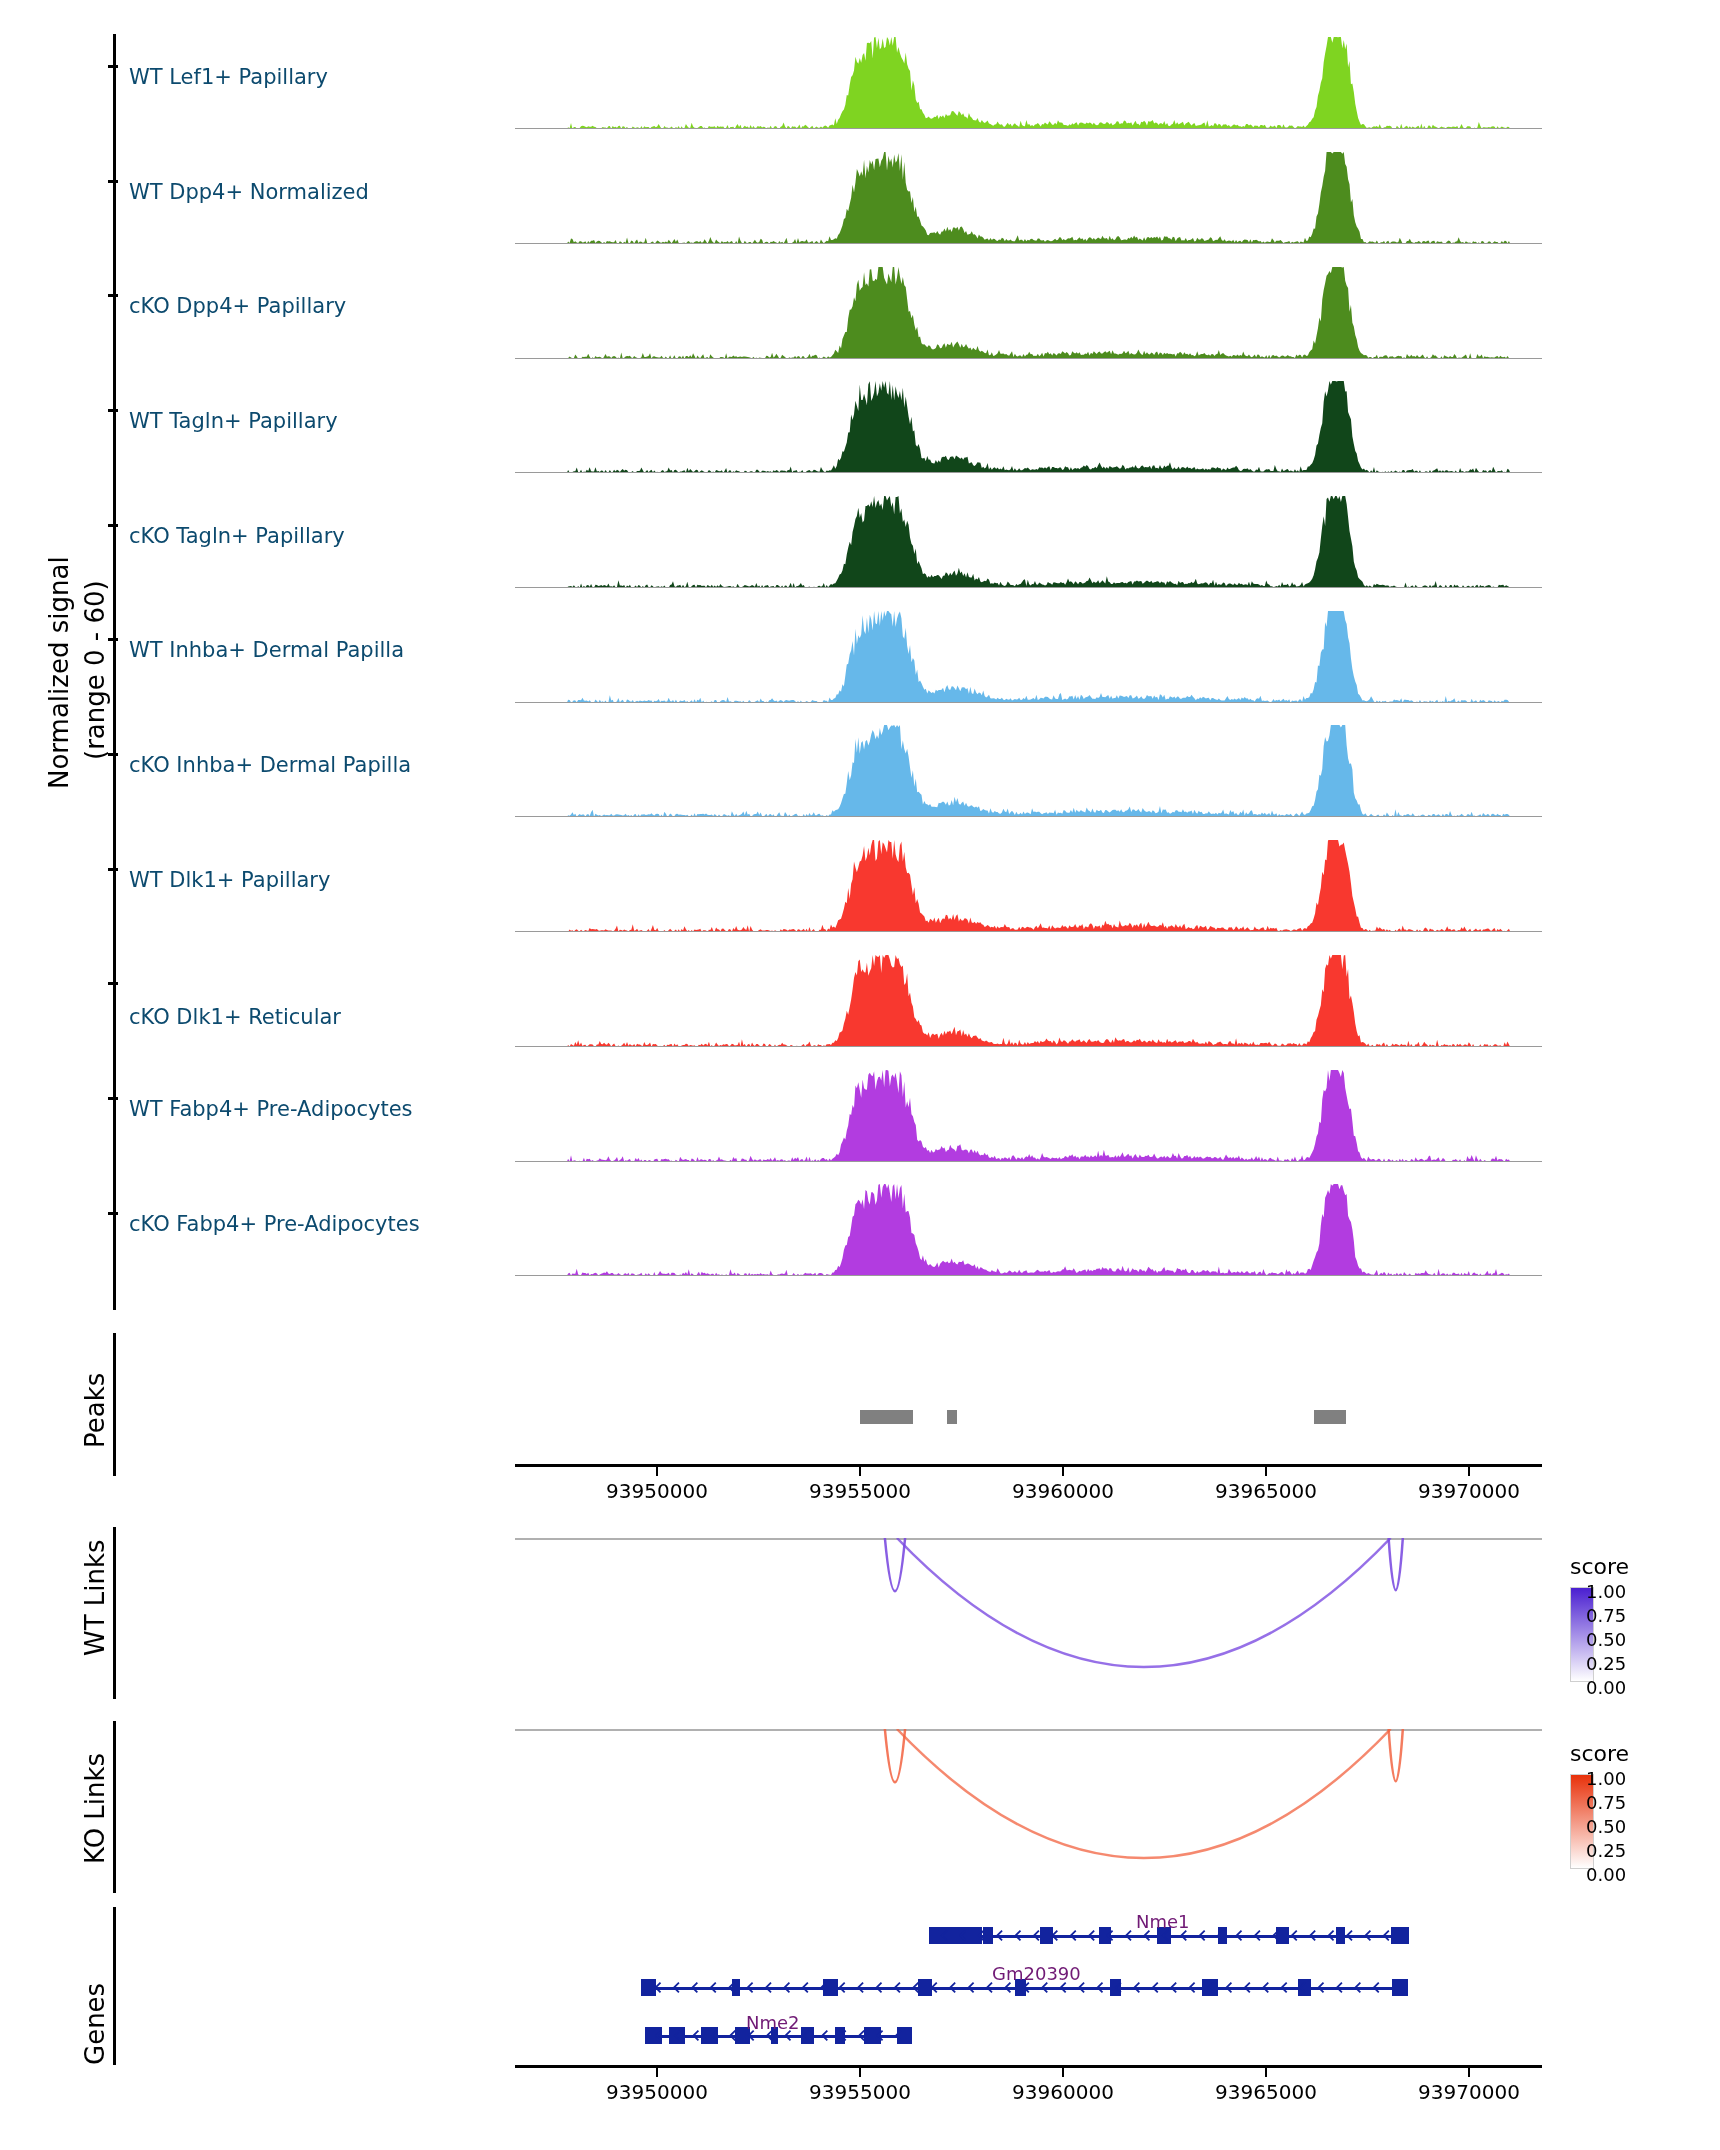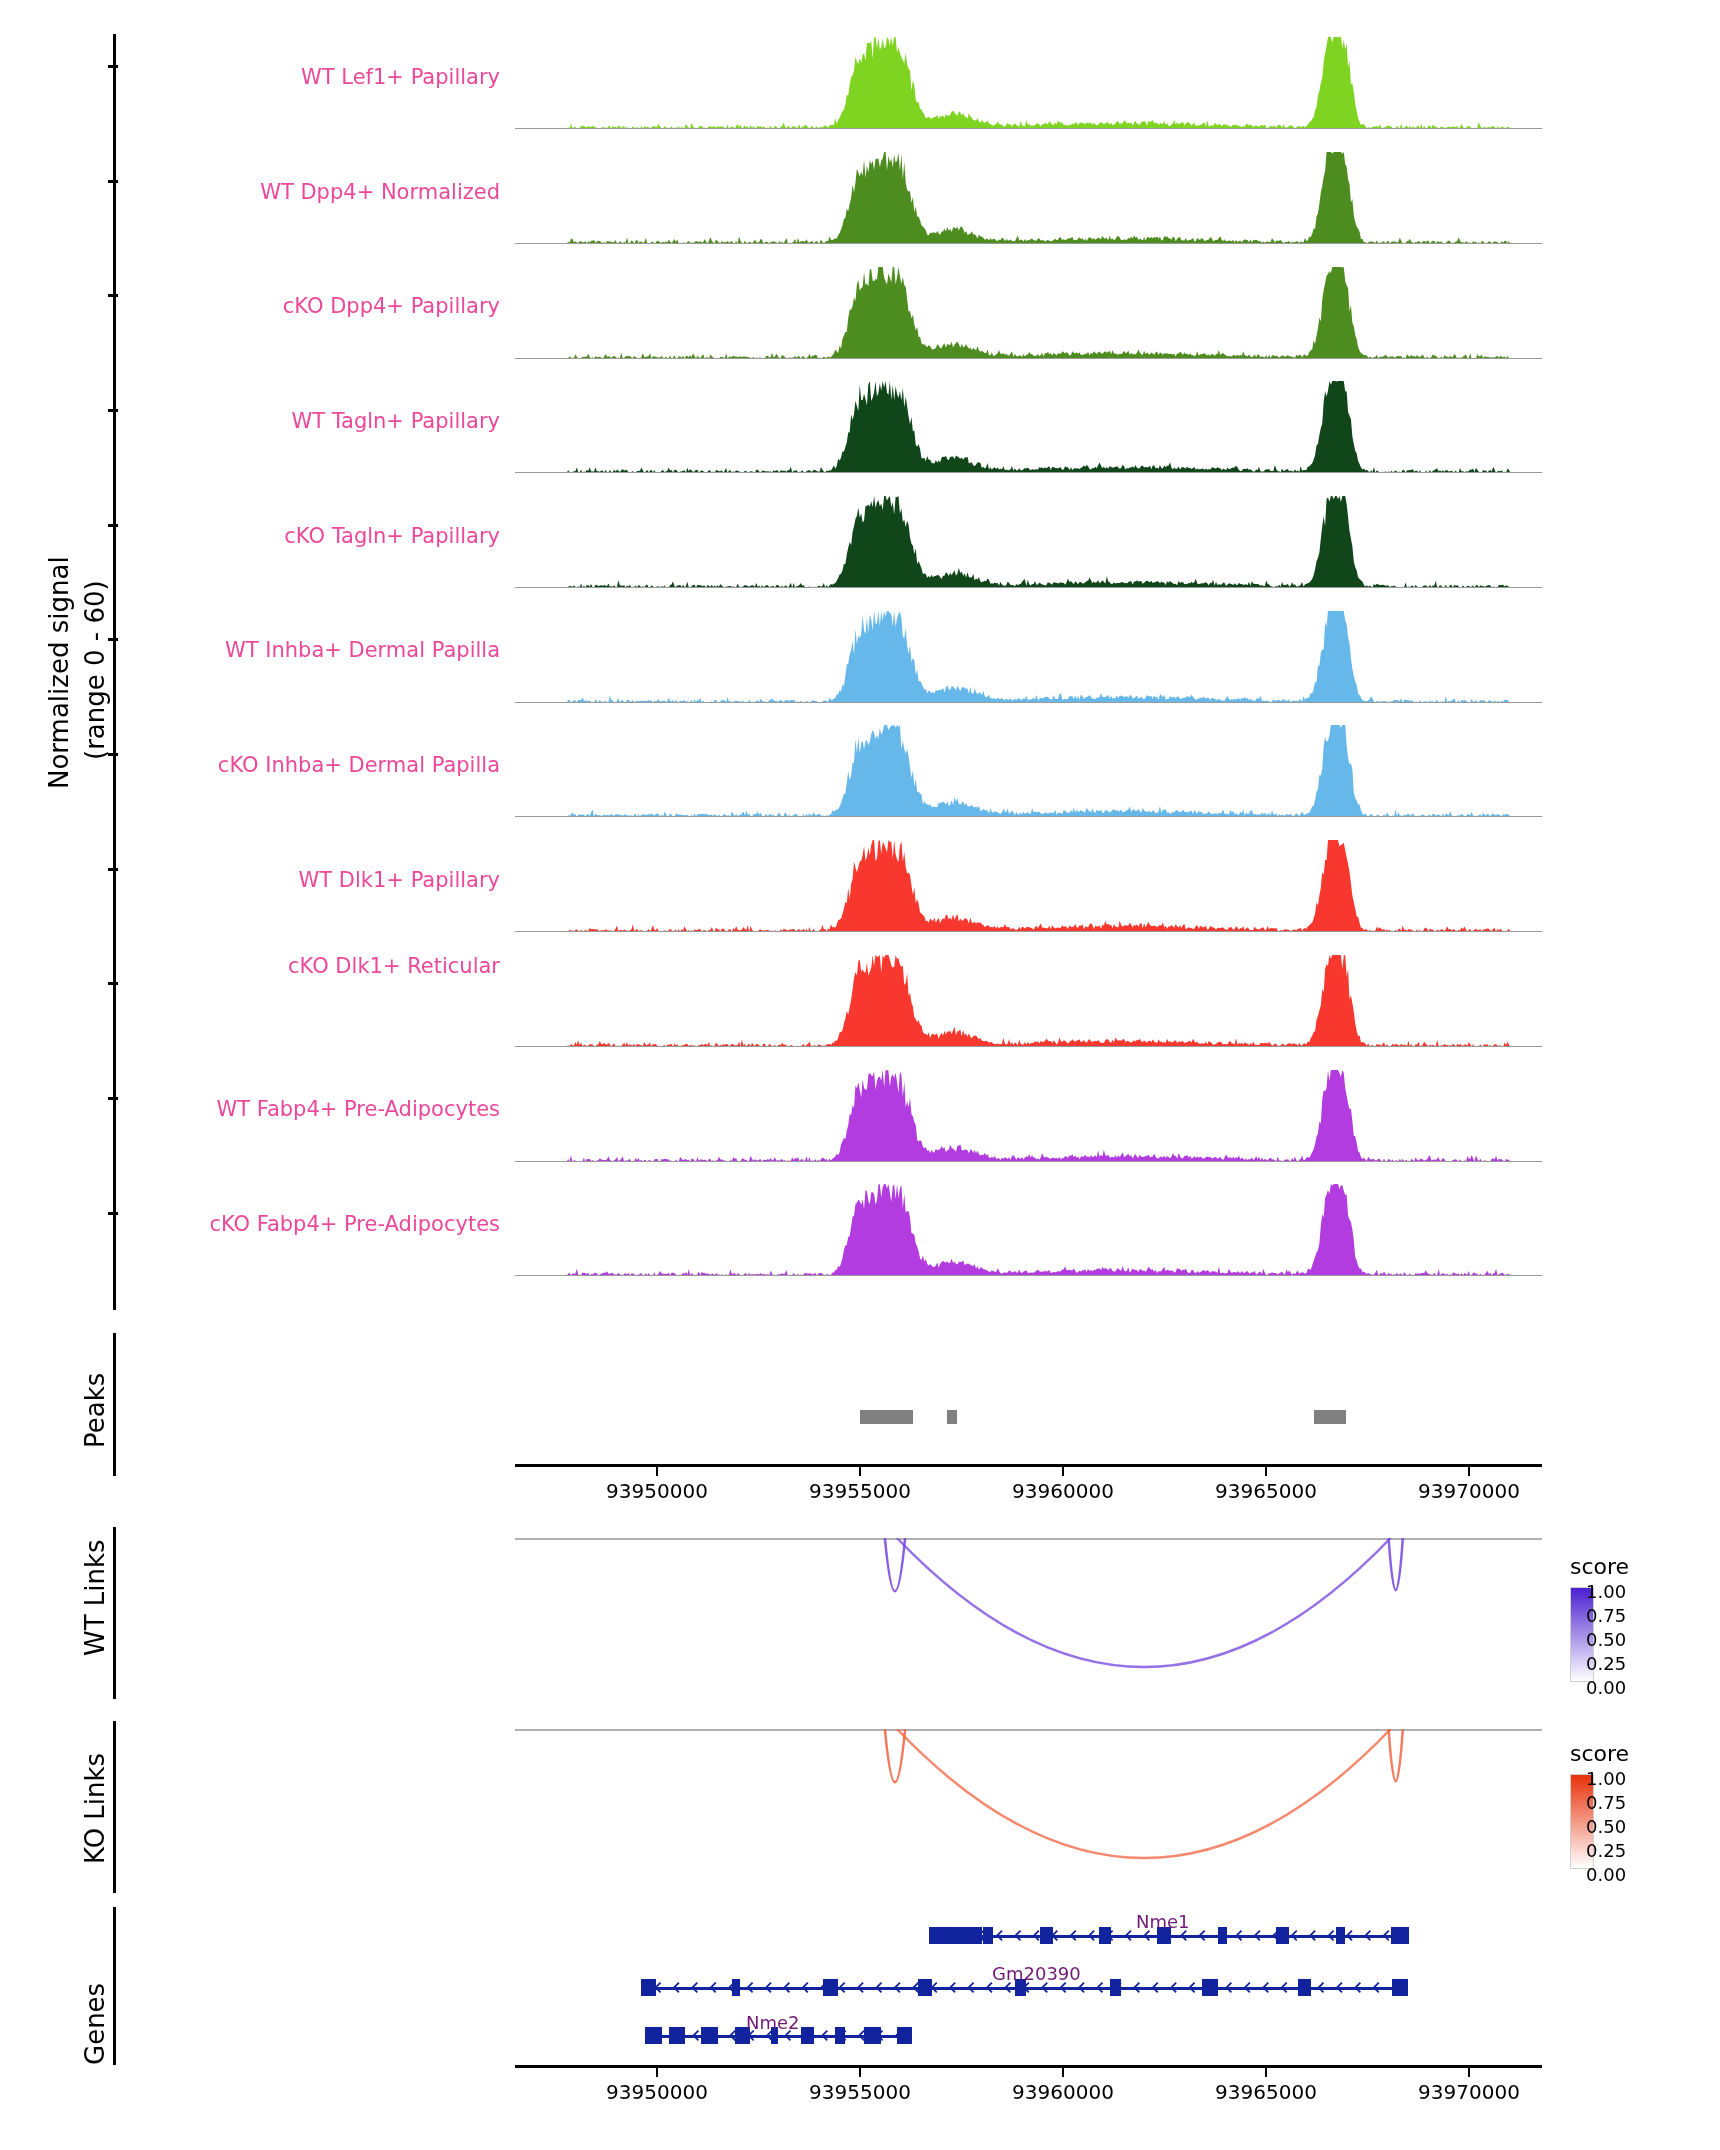--- a/index.html
+++ b/index.html
@@ -60,23 +60,22 @@
     position: absolute;
     left: 0; right: 0;
     bottom: 0;
     height: 1.4px;
     background: #9a9a9a;
   }
   .track svg { position: absolute; left: 0; top: 0; display: block; }
 
   .tracklabel {
     position: absolute;
-    text-align: right;
     font-size: 21px;
-    color: #ec4899;
+    color: #0c4a6e;
     white-space: nowrap;
   }
 
   
   .peakbar {
     position: absolute;
     background: #808080;
     height: 14.3px;
   }
 
@@ -219,21 +218,21 @@
       </div>
       <div class="vtick" style="left: 108px; top: 753px;"></div>
       <div class="tracklabel" style="left: 129px; width: 371px; top: 868px;">WT Dlk1+ Papillary</div>
       <div class="track" style="top: 840px; height: 92px;">
         <svg width="1027" height="92" viewBox="0 0 1432 128">
           <path d="M 0 128 L 0.0 128.0 L 2.0 128.0 L 4.0 128.0 L 6.0 128.0 L 8.0 128.0 L 10.0 128.0 L 12.0 128.0 L 14.0 128.0 L 16.0 128.0 L 18.0 128.0 L 20.0 128.0 L 22.0 128.0 L 24.0 128.0 L 26.0 128.0 L 28.0 128.0 L 30.0 128.0 L 32.0 128.0 L 34.0 128.0 L 36.1 128.0 L 38.1 128.0 L 40.1 128.0 L 42.1 128.0 L 44.1 128.0 L 46.1 128.0 L 48.1 128.0 L 50.1 128.0 L 52.1 128.0 L 54.1 128.0 L 56.1 128.0 L 58.1 128.0 L 60.1 128.0 L 62.1 128.0 L 64.1 128.0 L 66.1 128.0 L 68.1 128.0 L 70.1 128.0 L 72.1 128.0 L 74.1 127.7 L 76.1 124.6 L 78.1 126.5 L 80.1 125.6 L 82.1 127.3 L 84.1 125.3 L 86.1 124.2 L 88.1 126.3 L 90.1 127.0 L 92.1 124.9 L 94.1 126.9 L 96.1 126.6 L 98.1 125.5 L 100.1 125.9 L 102.1 126.6 L 104.1 122.4 L 106.1 124.2 L 108.2 123.9 L 110.2 124.4 L 112.2 124.7 L 114.2 124.1 L 116.2 126.1 L 118.2 126.5 L 120.2 125.7 L 122.2 125.7 L 124.2 126.1 L 126.2 124.3 L 128.2 125.5 L 130.2 126.0 L 132.2 126.0 L 134.2 126.0 L 136.2 127.1 L 138.2 126.3 L 140.2 123.7 L 142.2 119.0 L 144.2 127.5 L 146.2 125.0 L 148.2 125.5 L 150.2 126.4 L 152.2 124.5 L 154.2 125.6 L 156.2 126.2 L 158.2 127.6 L 160.2 125.4 L 162.2 125.0 L 164.2 117.5 L 166.2 126.4 L 168.2 125.7 L 170.2 123.5 L 172.2 126.9 L 174.2 126.1 L 176.2 125.3 L 178.2 126.8 L 180.3 127.2 L 182.3 127.9 L 184.3 126.2 L 186.3 124.1 L 188.3 127.8 L 190.3 124.0 L 192.3 118.3 L 194.3 125.3 L 196.3 125.8 L 198.3 122.6 L 200.3 126.7 L 202.3 126.9 L 204.3 127.0 L 206.3 127.4 L 208.3 125.4 L 210.3 127.3 L 212.3 127.4 L 214.3 125.8 L 216.3 123.7 L 218.3 125.6 L 220.3 127.9 L 222.3 126.5 L 224.3 124.5 L 226.3 127.5 L 228.3 124.3 L 230.3 127.9 L 232.3 123.9 L 234.3 126.2 L 236.3 120.2 L 238.3 124.3 L 240.3 127.0 L 242.3 125.4 L 244.3 127.9 L 246.3 125.4 L 248.3 127.5 L 250.3 124.6 L 252.4 125.2 L 254.4 125.0 L 256.4 124.6 L 258.4 123.7 L 260.4 127.7 L 262.4 125.6 L 264.4 125.7 L 266.4 126.2 L 268.4 128.0 L 270.4 125.1 L 272.4 125.4 L 274.4 121.3 L 276.4 126.5 L 278.4 127.1 L 280.4 122.0 L 282.4 124.2 L 284.4 124.8 L 286.4 127.0 L 288.4 123.6 L 290.4 123.1 L 292.4 125.5 L 294.4 127.0 L 296.4 127.2 L 298.4 123.8 L 300.4 124.5 L 302.4 127.7 L 304.4 122.6 L 306.4 125.1 L 308.4 119.6 L 310.4 125.1 L 312.4 125.8 L 314.4 125.8 L 316.4 124.7 L 318.4 121.2 L 320.4 123.8 L 322.5 125.5 L 324.5 118.7 L 326.5 127.3 L 328.5 119.7 L 330.5 124.5 L 332.5 127.1 L 334.5 126.8 L 336.5 126.7 L 338.5 126.8 L 340.5 125.3 L 342.5 124.4 L 344.5 126.0 L 346.5 126.2 L 348.5 126.1 L 350.5 125.4 L 352.5 125.3 L 354.5 126.0 L 356.5 126.6 L 358.5 126.1 L 360.5 127.4 L 362.5 125.6 L 364.5 126.9 L 366.5 127.6 L 368.5 128.0 L 370.5 124.4 L 372.5 126.5 L 374.5 123.9 L 376.5 124.3 L 378.5 125.1 L 380.5 126.3 L 382.5 124.7 L 384.5 125.0 L 386.5 124.3 L 388.5 124.1 L 390.5 125.4 L 392.5 127.5 L 394.6 124.2 L 396.6 124.5 L 398.6 126.3 L 400.6 125.4 L 402.6 123.5 L 404.6 126.7 L 406.6 123.7 L 408.6 127.4 L 410.6 121.3 L 412.6 127.4 L 414.6 125.7 L 416.6 123.8 L 418.6 127.4 L 420.6 127.5 L 422.6 127.9 L 424.6 125.0 L 426.6 124.9 L 428.6 118.0 L 430.6 124.1 L 432.6 124.3 L 434.6 127.2 L 436.6 123.3 L 438.6 124.8 L 440.6 117.8 L 442.6 121.9 L 444.6 120.5 L 446.6 122.4 L 448.6 117.7 L 450.6 111.8 L 452.6 110.8 L 454.6 109.6 L 456.6 103.1 L 458.6 95.7 L 460.6 85.9 L 462.6 88.1 L 464.6 66.9 L 466.7 82.1 L 468.7 60.7 L 470.7 54.5 L 472.7 29.8 L 474.7 38.1 L 476.7 45.0 L 478.7 37.8 L 480.7 30.0 L 482.7 28.8 L 484.7 21.5 L 486.7 8.4 L 488.7 29.0 L 490.7 23.7 L 492.7 10.8 L 494.7 21.3 L 496.7 7.1 L 498.7 0.0 L 500.7 0.0 L 502.7 29.2 L 504.7 25.5 L 506.7 1.8 L 508.7 0.0 L 510.7 19.7 L 512.7 3.0 L 514.7 5.7 L 516.7 11.2 L 518.7 17.2 L 520.7 0.0 L 522.7 2.5 L 524.7 2.8 L 526.7 26.0 L 528.7 0.0 L 530.7 19.6 L 532.7 26.9 L 534.7 30.7 L 536.7 7.5 L 538.8 1.8 L 540.8 29.8 L 542.8 16.3 L 544.8 37.9 L 546.8 46.3 L 548.8 45.4 L 550.8 48.3 L 552.8 62.6 L 554.8 76.7 L 556.8 65.8 L 558.8 87.9 L 560.8 82.1 L 562.8 88.8 L 564.8 101.0 L 566.8 102.3 L 568.8 104.3 L 570.8 106.5 L 572.8 113.1 L 574.8 112.2 L 576.8 115.3 L 578.8 109.5 L 580.8 111.0 L 582.8 113.3 L 584.8 108.0 L 586.8 115.2 L 588.8 111.4 L 590.8 108.2 L 592.8 115.8 L 594.8 111.4 L 596.8 109.0 L 598.8 110.4 L 600.8 104.1 L 602.8 104.9 L 604.8 110.8 L 606.8 108.2 L 608.9 111.0 L 610.9 102.9 L 612.9 111.3 L 614.9 106.0 L 616.9 103.4 L 618.9 113.6 L 620.9 109.3 L 622.9 112.0 L 624.9 112.1 L 626.9 109.0 L 628.9 109.4 L 630.9 111.1 L 632.9 116.3 L 634.9 107.9 L 636.9 114.8 L 638.9 115.5 L 640.9 113.7 L 642.9 116.8 L 644.9 114.2 L 646.9 115.7 L 648.9 114.6 L 650.9 117.4 L 652.9 117.9 L 654.9 121.2 L 656.9 120.1 L 658.9 118.4 L 660.9 119.9 L 662.9 121.8 L 664.9 120.8 L 666.9 121.8 L 668.9 119.5 L 670.9 123.5 L 672.9 120.1 L 674.9 122.8 L 676.9 121.6 L 678.9 121.1 L 681.0 121.6 L 683.0 117.1 L 685.0 120.9 L 687.0 121.4 L 689.0 121.1 L 691.0 124.7 L 693.0 123.0 L 695.0 122.9 L 697.0 125.0 L 699.0 124.9 L 701.0 124.5 L 703.0 120.8 L 705.0 124.6 L 707.0 120.7 L 709.0 121.6 L 711.0 123.2 L 713.0 121.5 L 715.0 120.7 L 717.0 121.8 L 719.0 122.0 L 721.0 123.0 L 723.0 125.1 L 725.0 121.6 L 727.0 119.5 L 729.0 122.8 L 731.0 119.6 L 733.0 115.8 L 735.0 122.1 L 737.0 121.7 L 739.0 122.7 L 741.0 122.6 L 743.0 123.3 L 745.0 119.2 L 747.0 124.7 L 749.0 118.9 L 751.0 121.6 L 753.1 123.4 L 755.1 122.1 L 757.1 121.8 L 759.1 122.6 L 761.1 122.1 L 763.1 118.4 L 765.1 121.0 L 767.1 119.6 L 769.1 121.6 L 771.1 123.7 L 773.1 118.9 L 775.1 121.1 L 777.1 121.0 L 779.1 120.5 L 781.1 117.0 L 783.1 121.4 L 785.1 122.3 L 787.1 118.7 L 789.1 119.7 L 791.1 117.0 L 793.1 124.2 L 795.1 120.3 L 797.1 120.7 L 799.1 121.7 L 801.1 117.5 L 803.1 115.9 L 805.1 118.3 L 807.1 123.9 L 809.1 119.3 L 811.1 120.5 L 813.1 120.6 L 815.1 119.2 L 817.1 123.6 L 819.1 117.7 L 821.1 119.3 L 823.1 112.4 L 825.2 117.6 L 827.2 116.5 L 829.2 118.9 L 831.2 118.1 L 833.2 123.0 L 835.2 116.9 L 837.2 120.4 L 839.2 121.1 L 841.2 122.0 L 843.2 112.0 L 845.2 118.7 L 847.2 120.4 L 849.2 119.7 L 851.2 118.4 L 853.2 119.3 L 855.2 119.2 L 857.2 115.3 L 859.2 117.8 L 861.2 122.2 L 863.2 118.1 L 865.2 119.5 L 867.2 117.3 L 869.2 121.1 L 871.2 116.9 L 873.2 115.1 L 875.2 123.3 L 877.2 116.0 L 879.2 121.4 L 881.2 118.2 L 883.2 113.7 L 885.2 118.4 L 887.2 119.7 L 889.2 119.9 L 891.2 119.2 L 893.2 120.2 L 895.3 121.3 L 897.3 120.0 L 899.3 117.9 L 901.3 119.5 L 903.3 114.4 L 905.3 121.9 L 907.3 119.4 L 909.3 123.7 L 911.3 120.2 L 913.3 120.4 L 915.3 118.8 L 917.3 120.2 L 919.3 122.3 L 921.3 117.0 L 923.3 120.6 L 925.3 122.0 L 927.3 118.6 L 929.3 122.6 L 931.3 118.7 L 933.3 116.5 L 935.3 124.3 L 937.3 122.8 L 939.3 121.1 L 941.3 122.8 L 943.3 122.3 L 945.3 124.2 L 947.3 123.2 L 949.3 119.9 L 951.3 118.5 L 953.3 123.9 L 955.3 119.4 L 957.3 120.4 L 959.3 122.0 L 961.3 121.2 L 963.3 119.5 L 965.3 124.9 L 967.4 123.7 L 969.4 119.7 L 971.4 120.8 L 973.4 121.9 L 975.4 122.1 L 977.4 125.0 L 979.4 122.2 L 981.4 122.6 L 983.4 122.8 L 985.4 121.8 L 987.4 121.7 L 989.4 124.0 L 991.4 124.6 L 993.4 125.5 L 995.4 121.4 L 997.4 122.0 L 999.4 121.6 L 1001.4 125.2 L 1003.4 124.0 L 1005.4 120.0 L 1007.4 122.1 L 1009.4 125.0 L 1011.4 122.4 L 1013.4 123.3 L 1015.4 120.1 L 1017.4 125.2 L 1019.4 123.4 L 1021.4 121.6 L 1023.4 124.1 L 1025.4 125.6 L 1027.4 125.4 L 1029.4 125.2 L 1031.4 120.4 L 1033.4 123.6 L 1035.4 123.9 L 1037.4 125.0 L 1039.5 123.3 L 1041.5 122.2 L 1043.5 121.4 L 1045.5 125.7 L 1047.5 124.9 L 1049.5 119.5 L 1051.5 124.7 L 1053.5 122.3 L 1055.5 123.2 L 1057.5 122.7 L 1059.5 123.5 L 1061.5 122.2 L 1063.5 126.3 L 1065.5 126.8 L 1067.5 125.3 L 1069.5 126.3 L 1071.5 125.0 L 1073.5 124.7 L 1075.5 124.3 L 1077.5 124.9 L 1079.5 125.3 L 1081.5 126.7 L 1083.5 126.2 L 1085.5 124.5 L 1087.5 124.8 L 1089.5 125.6 L 1091.5 123.8 L 1093.5 123.3 L 1095.5 122.5 L 1097.5 126.5 L 1099.5 123.7 L 1101.5 122.4 L 1103.5 123.8 L 1105.5 120.0 L 1107.5 119.1 L 1109.5 116.2 L 1111.6 115.1 L 1113.6 109.4 L 1115.6 102.3 L 1117.6 87.0 L 1119.6 90.7 L 1121.6 76.9 L 1123.6 66.4 L 1125.6 44.2 L 1127.6 49.1 L 1129.6 26.9 L 1131.6 28.1 L 1133.6 0.1 L 1135.6 0.0 L 1137.6 0.0 L 1139.6 0.0 L 1141.6 0.0 L 1143.6 0.0 L 1145.6 0.0 L 1147.6 0.0 L 1149.6 8.8 L 1151.6 6.4 L 1153.6 6.3 L 1155.6 3.5 L 1157.6 14.3 L 1159.6 23.9 L 1161.6 33.3 L 1163.6 44.3 L 1165.6 60.1 L 1167.6 77.8 L 1169.6 86.5 L 1171.6 95.6 L 1173.6 106.4 L 1175.6 106.9 L 1177.6 115.2 L 1179.6 122.2 L 1181.7 122.4 L 1183.7 125.6 L 1185.7 123.8 L 1187.7 124.5 L 1189.7 127.0 L 1191.7 125.0 L 1193.7 127.0 L 1195.7 126.3 L 1197.7 126.5 L 1199.7 125.9 L 1201.7 120.3 L 1203.7 123.9 L 1205.7 121.4 L 1207.7 123.6 L 1209.7 125.0 L 1211.7 123.6 L 1213.7 126.9 L 1215.7 124.4 L 1217.7 126.4 L 1219.7 125.1 L 1221.7 127.1 L 1223.7 127.1 L 1225.7 127.8 L 1227.7 125.1 L 1229.7 127.0 L 1231.7 124.4 L 1233.7 123.2 L 1235.7 126.7 L 1237.7 119.2 L 1239.7 124.5 L 1241.7 124.8 L 1243.7 126.3 L 1245.7 124.2 L 1247.7 124.2 L 1249.7 125.0 L 1251.7 125.8 L 1253.8 127.0 L 1255.8 127.6 L 1257.8 124.2 L 1259.8 127.0 L 1261.8 124.9 L 1263.8 127.5 L 1265.8 127.3 L 1267.8 123.4 L 1269.8 121.9 L 1271.8 123.9 L 1273.8 127.1 L 1275.8 123.1 L 1277.8 124.6 L 1279.8 124.6 L 1281.8 126.6 L 1283.8 126.6 L 1285.8 125.1 L 1287.8 126.0 L 1289.8 126.0 L 1291.8 123.9 L 1293.8 125.1 L 1295.8 126.7 L 1297.8 124.7 L 1299.8 120.1 L 1301.8 124.7 L 1303.8 123.5 L 1305.8 125.9 L 1307.8 124.5 L 1309.8 124.2 L 1311.8 126.8 L 1313.8 126.4 L 1315.8 125.3 L 1317.8 125.6 L 1319.8 121.5 L 1321.8 124.3 L 1323.8 120.4 L 1325.9 124.7 L 1327.9 127.0 L 1329.9 125.3 L 1331.9 123.7 L 1333.9 128.0 L 1335.9 126.3 L 1337.9 124.9 L 1339.9 123.4 L 1341.9 125.8 L 1343.9 125.8 L 1345.9 124.0 L 1347.9 127.6 L 1349.9 124.7 L 1351.9 124.8 L 1353.9 123.8 L 1355.9 123.2 L 1357.9 123.7 L 1359.9 126.1 L 1361.9 126.3 L 1363.9 123.8 L 1365.9 122.5 L 1367.9 127.5 L 1369.9 123.9 L 1371.9 125.6 L 1373.9 123.7 L 1375.9 125.7 L 1377.9 127.3 L 1379.9 126.5 L 1381.9 127.3 L 1383.9 125.6 L 1385.9 123.5 L 1387.9 128.0 L 1389.9 128.0 L 1391.9 128.0 L 1393.9 128.0 L 1395.9 128.0 L 1398.0 128.0 L 1400.0 128.0 L 1402.0 128.0 L 1404.0 128.0 L 1406.0 128.0 L 1408.0 128.0 L 1410.0 128.0 L 1412.0 128.0 L 1414.0 128.0 L 1416.0 128.0 L 1418.0 128.0 L 1420.0 128.0 L 1422.0 128.0 L 1424.0 128.0 L 1426.0 128.0 L 1428.0 128.0 L 1430.0 128.0 L 1432.0 128.0 L 1432 128 Z" fill="#f8382f"></path>
         </svg>
         <div class="baseline"></div>
       </div>
       <div class="vtick" style="left: 108px; top: 868px;"></div>
-      <div class="tracklabel" style="left: 129px; width: 371px; top: 954px;">cKO Dlk1+ Reticular</div>
+      <div class="tracklabel" style="left: 129px; width: 371px; top: 1005px;">cKO Dlk1+ Reticular</div>
       <div class="track" style="top: 955px; height: 92px;">
         <svg width="1027" height="92" viewBox="0 0 1432 128">
           <path d="M 0 128 L 0.0 128.0 L 2.0 128.0 L 4.0 128.0 L 6.0 128.0 L 8.0 128.0 L 10.0 128.0 L 12.0 128.0 L 14.0 128.0 L 16.0 128.0 L 18.0 128.0 L 20.0 128.0 L 22.0 128.0 L 24.0 128.0 L 26.0 128.0 L 28.0 128.0 L 30.0 128.0 L 32.0 128.0 L 34.0 128.0 L 36.1 128.0 L 38.1 128.0 L 40.1 128.0 L 42.1 128.0 L 44.1 128.0 L 46.1 128.0 L 48.1 128.0 L 50.1 128.0 L 52.1 128.0 L 54.1 128.0 L 56.1 128.0 L 58.1 128.0 L 60.1 128.0 L 62.1 128.0 L 64.1 128.0 L 66.1 128.0 L 68.1 128.0 L 70.1 128.0 L 72.1 128.0 L 74.1 125.3 L 76.1 127.3 L 78.1 123.9 L 80.1 125.3 L 82.1 126.5 L 84.1 121.3 L 86.1 125.0 L 88.1 118.8 L 90.1 125.7 L 92.1 122.0 L 94.1 126.9 L 96.1 125.5 L 98.1 125.1 L 100.1 127.4 L 102.1 126.0 L 104.1 124.4 L 106.1 124.3 L 108.2 124.8 L 110.2 127.2 L 112.2 127.6 L 114.2 124.8 L 116.2 124.5 L 118.2 119.8 L 120.2 123.9 L 122.2 124.3 L 124.2 122.2 L 126.2 124.3 L 128.2 125.1 L 130.2 122.1 L 132.2 124.4 L 134.2 127.6 L 136.2 125.0 L 138.2 123.2 L 140.2 126.9 L 142.2 127.2 L 144.2 126.0 L 146.2 127.0 L 148.2 126.5 L 150.2 124.8 L 152.2 122.1 L 154.2 126.1 L 156.2 121.2 L 158.2 126.5 L 160.2 123.8 L 162.2 125.8 L 164.2 126.1 L 166.2 124.1 L 168.2 127.1 L 170.2 123.7 L 172.2 124.5 L 174.2 124.5 L 176.2 126.0 L 178.2 126.6 L 180.3 121.0 L 182.3 125.2 L 184.3 125.3 L 186.3 124.3 L 188.3 121.8 L 190.3 127.9 L 192.3 124.1 L 194.3 124.2 L 196.3 124.0 L 198.3 126.0 L 200.3 127.5 L 202.3 126.4 L 204.3 127.8 L 206.3 126.6 L 208.3 125.1 L 210.3 127.8 L 212.3 125.1 L 214.3 125.3 L 216.3 124.4 L 218.3 123.9 L 220.3 127.9 L 222.3 123.3 L 224.3 125.9 L 226.3 124.3 L 228.3 127.5 L 230.3 127.8 L 232.3 126.2 L 234.3 125.2 L 236.3 125.3 L 238.3 123.5 L 240.3 123.9 L 242.3 126.6 L 244.3 125.5 L 246.3 125.6 L 248.3 126.3 L 250.3 125.6 L 252.4 127.9 L 254.4 127.4 L 256.4 125.1 L 258.4 125.8 L 260.4 123.6 L 262.4 125.9 L 264.4 124.3 L 266.4 123.7 L 268.4 126.1 L 270.4 120.8 L 272.4 127.4 L 274.4 125.3 L 276.4 127.9 L 278.4 125.9 L 280.4 121.9 L 282.4 124.8 L 284.4 126.6 L 286.4 125.4 L 288.4 126.0 L 290.4 124.4 L 292.4 125.1 L 294.4 124.0 L 296.4 124.3 L 298.4 127.1 L 300.4 126.2 L 302.4 123.5 L 304.4 124.4 L 306.4 126.0 L 308.4 125.6 L 310.4 125.4 L 312.4 120.7 L 314.4 127.9 L 316.4 117.5 L 318.4 125.7 L 320.4 124.0 L 322.5 127.9 L 324.5 124.7 L 326.5 123.5 L 328.5 127.5 L 330.5 122.0 L 332.5 125.4 L 334.5 126.8 L 336.5 123.8 L 338.5 123.8 L 340.5 125.9 L 342.5 127.1 L 344.5 127.3 L 346.5 123.1 L 348.5 124.0 L 350.5 127.7 L 352.5 127.1 L 354.5 123.8 L 356.5 125.0 L 358.5 127.3 L 360.5 127.7 L 362.5 124.7 L 364.5 127.7 L 366.5 125.9 L 368.5 125.1 L 370.5 125.2 L 372.5 122.2 L 374.5 124.8 L 376.5 124.5 L 378.5 125.7 L 380.5 127.1 L 382.5 127.3 L 384.5 125.2 L 386.5 125.7 L 388.5 128.0 L 390.5 127.5 L 392.5 126.4 L 394.6 126.9 L 396.6 126.6 L 398.6 127.2 L 400.6 125.5 L 402.6 124.1 L 404.6 127.5 L 406.6 124.5 L 408.6 123.8 L 410.6 120.5 L 412.6 126.2 L 414.6 127.8 L 416.6 125.7 L 418.6 125.6 L 420.6 128.0 L 422.6 124.4 L 424.6 125.4 L 426.6 125.4 L 428.6 127.6 L 430.6 125.7 L 432.6 126.7 L 434.6 124.3 L 436.6 124.2 L 438.6 123.9 L 440.6 125.2 L 442.6 122.1 L 444.6 122.3 L 446.6 118.9 L 448.6 119.6 L 450.6 115.6 L 452.6 107.9 L 454.6 107.2 L 456.6 105.2 L 458.6 95.4 L 460.6 88.7 L 462.6 77.6 L 464.6 83.1 L 466.7 72.3 L 468.7 61.8 L 470.7 48.1 L 472.7 32.1 L 474.7 23.4 L 476.7 28.3 L 478.7 8.5 L 480.7 6.3 L 482.7 23.7 L 484.7 19.8 L 486.7 23.9 L 488.7 24.4 L 490.7 10.8 L 492.7 28.8 L 494.7 22.8 L 496.7 18.5 L 498.7 0.0 L 500.7 15.3 L 502.7 0.0 L 504.7 1.8 L 506.7 2.7 L 508.7 0.0 L 510.7 24.9 L 512.7 0.0 L 514.7 4.2 L 516.7 0.0 L 518.7 0.0 L 520.7 0.0 L 522.7 6.0 L 524.7 14.5 L 526.7 17.4 L 528.7 16.6 L 530.7 0.0 L 532.7 5.6 L 534.7 4.0 L 536.7 12.9 L 538.8 16.5 L 540.8 14.4 L 542.8 41.8 L 544.8 38.8 L 546.8 25.4 L 548.8 57.5 L 550.8 52.2 L 552.8 66.5 L 554.8 71.6 L 556.8 86.6 L 558.8 89.0 L 560.8 93.6 L 562.8 90.6 L 564.8 97.0 L 566.8 98.0 L 568.8 107.6 L 570.8 109.6 L 572.8 109.5 L 574.8 112.1 L 576.8 107.5 L 578.8 115.6 L 580.8 111.2 L 582.8 109.3 L 584.8 111.3 L 586.8 110.3 L 588.8 109.6 L 590.8 116.7 L 592.8 111.3 L 594.8 108.2 L 596.8 112.3 L 598.8 105.4 L 600.8 110.8 L 602.8 106.6 L 604.8 106.8 L 606.8 105.2 L 608.9 110.2 L 610.9 104.8 L 612.9 99.9 L 614.9 111.7 L 616.9 106.3 L 618.9 105.9 L 620.9 103.6 L 622.9 113.1 L 624.9 104.3 L 626.9 111.3 L 628.9 109.4 L 630.9 113.9 L 632.9 109.0 L 634.9 114.0 L 636.9 115.9 L 638.9 112.7 L 640.9 112.4 L 642.9 112.1 L 644.9 115.0 L 646.9 117.4 L 648.9 115.7 L 650.9 119.0 L 652.9 119.7 L 654.9 120.5 L 656.9 119.2 L 658.9 120.3 L 660.9 121.9 L 662.9 121.4 L 664.9 121.0 L 666.9 123.7 L 668.9 124.0 L 670.9 123.8 L 672.9 123.1 L 674.9 124.4 L 676.9 123.8 L 678.9 123.8 L 681.0 115.4 L 683.0 123.2 L 685.0 125.0 L 687.0 123.2 L 689.0 116.9 L 691.0 124.7 L 693.0 121.0 L 695.0 125.3 L 697.0 121.8 L 699.0 122.9 L 701.0 125.9 L 703.0 118.0 L 705.0 123.2 L 707.0 124.7 L 709.0 124.6 L 711.0 121.3 L 713.0 125.1 L 715.0 121.1 L 717.0 123.9 L 719.0 122.9 L 721.0 122.5 L 723.0 122.6 L 725.0 119.8 L 727.0 121.7 L 729.0 119.6 L 731.0 123.4 L 733.0 119.5 L 735.0 121.0 L 737.0 120.9 L 739.0 119.9 L 741.0 116.3 L 743.0 119.0 L 745.0 120.2 L 747.0 119.9 L 749.0 122.9 L 751.0 118.9 L 753.1 121.0 L 755.1 124.8 L 757.1 122.1 L 759.1 115.0 L 761.1 120.0 L 763.1 121.2 L 765.1 118.8 L 767.1 119.5 L 769.1 121.4 L 771.1 123.6 L 773.1 120.4 L 775.1 120.1 L 777.1 117.3 L 779.1 119.9 L 781.1 120.8 L 783.1 119.2 L 785.1 118.6 L 787.1 117.2 L 789.1 121.5 L 791.1 120.3 L 793.1 118.9 L 795.1 120.8 L 797.1 122.7 L 799.1 118.9 L 801.1 117.1 L 803.1 120.4 L 805.1 120.7 L 807.1 120.4 L 809.1 119.4 L 811.1 120.4 L 813.1 118.3 L 815.1 120.8 L 817.1 122.1 L 819.1 122.4 L 821.1 122.3 L 823.1 118.9 L 825.2 116.9 L 827.2 117.9 L 829.2 121.3 L 831.2 122.2 L 833.2 117.8 L 835.2 122.3 L 837.2 114.4 L 839.2 117.9 L 841.2 119.4 L 843.2 118.8 L 845.2 119.5 L 847.2 117.7 L 849.2 117.1 L 851.2 121.6 L 853.2 119.8 L 855.2 119.6 L 857.2 121.5 L 859.2 121.7 L 861.2 120.7 L 863.2 118.7 L 865.2 120.3 L 867.2 118.1 L 869.2 118.7 L 871.2 116.5 L 873.2 120.6 L 875.2 121.1 L 877.2 119.0 L 879.2 120.4 L 881.2 122.1 L 883.2 119.6 L 885.2 119.3 L 887.2 121.0 L 889.2 117.8 L 891.2 120.3 L 893.2 121.7 L 895.3 122.5 L 897.3 117.2 L 899.3 121.1 L 901.3 120.3 L 903.3 122.1 L 905.3 121.0 L 907.3 122.4 L 909.3 116.5 L 911.3 121.0 L 913.3 119.9 L 915.3 122.0 L 917.3 121.1 L 919.3 119.6 L 921.3 118.9 L 923.3 122.5 L 925.3 120.9 L 927.3 120.5 L 929.3 120.7 L 931.3 119.6 L 933.3 122.6 L 935.3 121.7 L 937.3 121.6 L 939.3 119.9 L 941.3 119.9 L 943.3 121.8 L 945.3 116.6 L 947.3 120.2 L 949.3 122.3 L 951.3 120.8 L 953.3 123.2 L 955.3 123.6 L 957.3 123.1 L 959.3 122.8 L 961.3 123.9 L 963.3 120.6 L 965.3 124.2 L 967.4 119.9 L 969.4 121.0 L 971.4 122.6 L 973.4 125.2 L 975.4 124.3 L 977.4 124.0 L 979.4 121.8 L 981.4 121.5 L 983.4 120.6 L 985.4 122.7 L 987.4 124.2 L 989.4 124.1 L 991.4 123.8 L 993.4 124.7 L 995.4 120.7 L 997.4 119.7 L 999.4 123.4 L 1001.4 123.3 L 1003.4 124.7 L 1005.4 115.8 L 1007.4 125.0 L 1009.4 122.3 L 1011.4 124.0 L 1013.4 121.8 L 1015.4 124.9 L 1017.4 122.0 L 1019.4 122.9 L 1021.4 123.7 L 1023.4 125.3 L 1025.4 122.5 L 1027.4 124.9 L 1029.4 120.5 L 1031.4 124.5 L 1033.4 125.5 L 1035.4 124.7 L 1037.4 125.8 L 1039.5 122.5 L 1041.5 122.4 L 1043.5 122.8 L 1045.5 122.5 L 1047.5 122.2 L 1049.5 123.7 L 1051.5 120.9 L 1053.5 123.6 L 1055.5 126.1 L 1057.5 125.7 L 1059.5 123.4 L 1061.5 124.0 L 1063.5 126.5 L 1065.5 126.5 L 1067.5 126.3 L 1069.5 123.4 L 1071.5 124.3 L 1073.5 126.2 L 1075.5 125.5 L 1077.5 123.3 L 1079.5 123.1 L 1081.5 122.8 L 1083.5 124.5 L 1085.5 122.5 L 1087.5 124.0 L 1089.5 123.8 L 1091.5 126.4 L 1093.5 122.7 L 1095.5 125.7 L 1097.5 125.9 L 1099.5 123.4 L 1101.5 123.1 L 1103.5 124.6 L 1105.5 120.1 L 1107.5 121.4 L 1109.5 116.1 L 1111.6 112.4 L 1113.6 107.3 L 1115.6 106.3 L 1117.6 90.0 L 1119.6 84.8 L 1121.6 76.8 L 1123.6 70.1 L 1125.6 47.6 L 1127.6 51.9 L 1129.6 19.2 L 1131.6 12.8 L 1133.6 15.0 L 1135.6 0.0 L 1137.6 5.2 L 1139.6 0.0 L 1141.6 0.0 L 1143.6 0.0 L 1145.6 0.0 L 1147.6 0.0 L 1149.6 0.0 L 1151.6 0.0 L 1153.6 19.8 L 1155.6 0.4 L 1157.6 0.0 L 1159.6 30.2 L 1161.6 19.3 L 1163.6 61.6 L 1165.6 56.2 L 1167.6 66.7 L 1169.6 79.5 L 1171.6 95.3 L 1173.6 105.7 L 1175.6 113.2 L 1177.6 111.6 L 1179.6 121.8 L 1181.7 121.2 L 1183.7 121.8 L 1185.7 123.6 L 1187.7 125.9 L 1189.7 123.3 L 1191.7 126.6 L 1193.7 126.5 L 1195.7 125.1 L 1197.7 127.7 L 1199.7 127.1 L 1201.7 123.6 L 1203.7 125.0 L 1205.7 124.2 L 1207.7 126.6 L 1209.7 123.5 L 1211.7 121.8 L 1213.7 127.1 L 1215.7 124.0 L 1217.7 127.1 L 1219.7 126.8 L 1221.7 126.4 L 1223.7 123.2 L 1225.7 125.7 L 1227.7 124.0 L 1229.7 124.4 L 1231.7 125.4 L 1233.7 126.3 L 1235.7 123.6 L 1237.7 125.2 L 1239.7 124.9 L 1241.7 124.9 L 1243.7 127.1 L 1245.7 119.5 L 1247.7 127.0 L 1249.7 123.8 L 1251.7 127.2 L 1253.8 127.5 L 1255.8 124.3 L 1257.8 124.6 L 1259.8 120.8 L 1261.8 127.1 L 1263.8 126.7 L 1265.8 124.5 L 1267.8 120.9 L 1269.8 123.7 L 1271.8 125.1 L 1273.8 127.6 L 1275.8 124.2 L 1277.8 126.5 L 1279.8 124.9 L 1281.8 126.0 L 1283.8 127.2 L 1285.8 118.1 L 1287.8 126.0 L 1289.8 127.9 L 1291.8 125.5 L 1293.8 126.1 L 1295.8 123.8 L 1297.8 125.3 L 1299.8 125.1 L 1301.8 126.5 L 1303.8 125.2 L 1305.8 126.6 L 1307.8 123.6 L 1309.8 125.0 L 1311.8 127.7 L 1313.8 123.5 L 1315.8 125.8 L 1317.8 123.6 L 1319.8 126.0 L 1321.8 126.4 L 1323.8 124.7 L 1325.9 124.7 L 1327.9 126.5 L 1329.9 121.4 L 1331.9 124.0 L 1333.9 127.7 L 1335.9 123.8 L 1337.9 127.8 L 1339.9 126.8 L 1341.9 127.1 L 1343.9 127.7 L 1345.9 124.4 L 1347.9 127.5 L 1349.9 126.8 L 1351.9 123.8 L 1353.9 124.9 L 1355.9 124.3 L 1357.9 127.1 L 1359.9 125.4 L 1361.9 127.4 L 1363.9 125.9 L 1365.9 124.4 L 1367.9 124.2 L 1369.9 125.9 L 1371.9 126.3 L 1373.9 125.8 L 1375.9 127.0 L 1377.9 127.6 L 1379.9 121.6 L 1381.9 125.8 L 1383.9 120.6 L 1385.9 124.7 L 1387.9 128.0 L 1389.9 128.0 L 1391.9 128.0 L 1393.9 128.0 L 1395.9 128.0 L 1398.0 128.0 L 1400.0 128.0 L 1402.0 128.0 L 1404.0 128.0 L 1406.0 128.0 L 1408.0 128.0 L 1410.0 128.0 L 1412.0 128.0 L 1414.0 128.0 L 1416.0 128.0 L 1418.0 128.0 L 1420.0 128.0 L 1422.0 128.0 L 1424.0 128.0 L 1426.0 128.0 L 1428.0 128.0 L 1430.0 128.0 L 1432.0 128.0 L 1432 128 Z" fill="#f8382f"></path>
         </svg>
         <div class="baseline"></div>
       </div>
       <div class="vtick" style="left: 108px; top: 982px;"></div>
       <div class="tracklabel" style="left: 129px; width: 371px; top: 1097px;">WT Fabp4+ Pre-Adipocytes</div>
       <div class="track" style="top: 1070px; height: 92px;">
         <svg width="1027" height="92" viewBox="0 0 1432 128">

